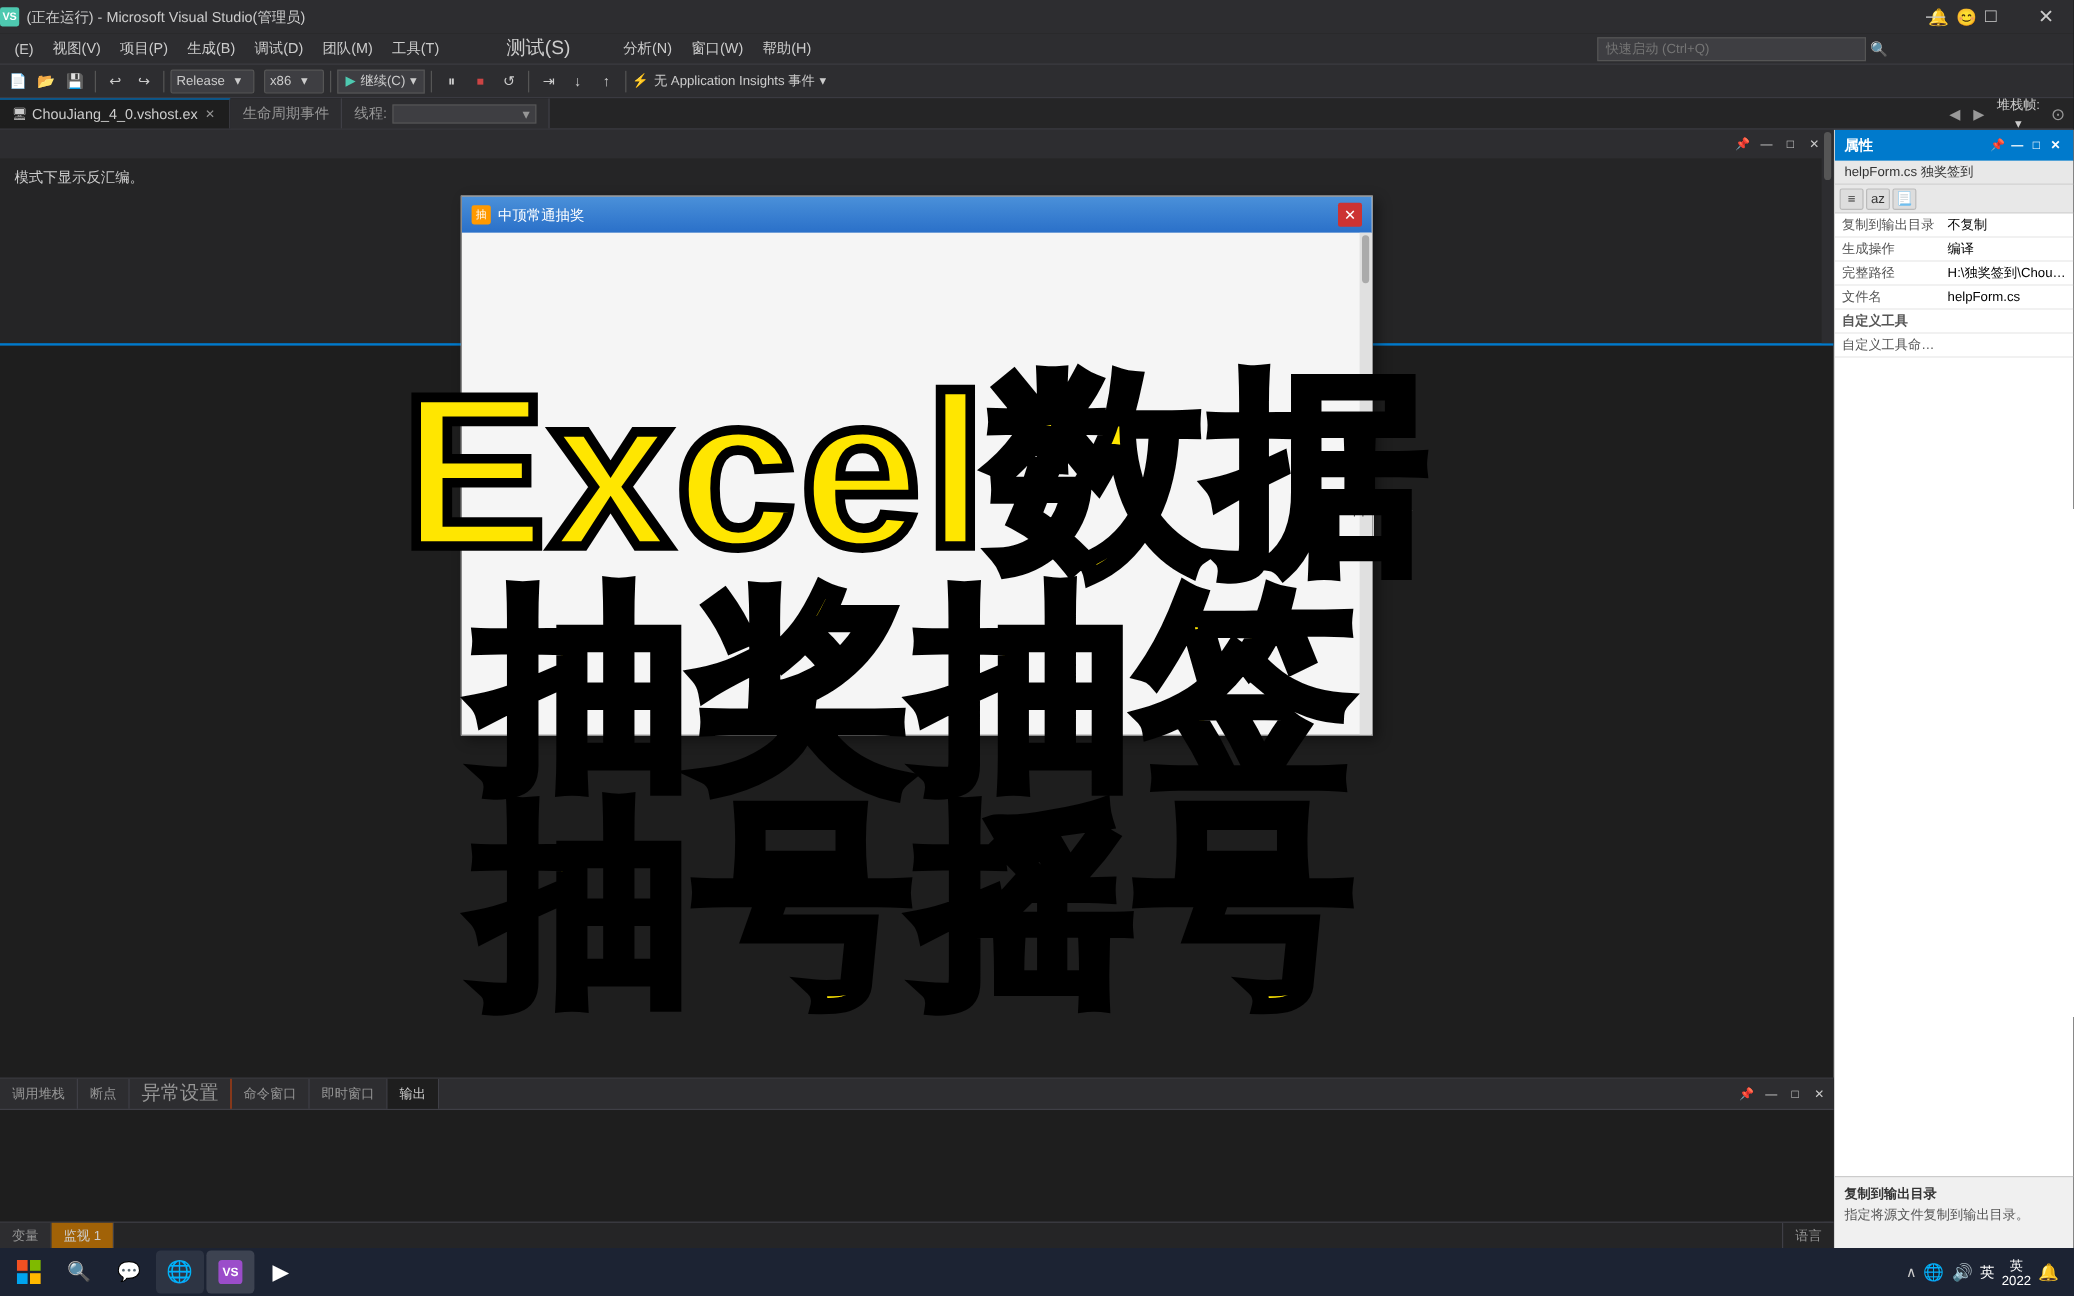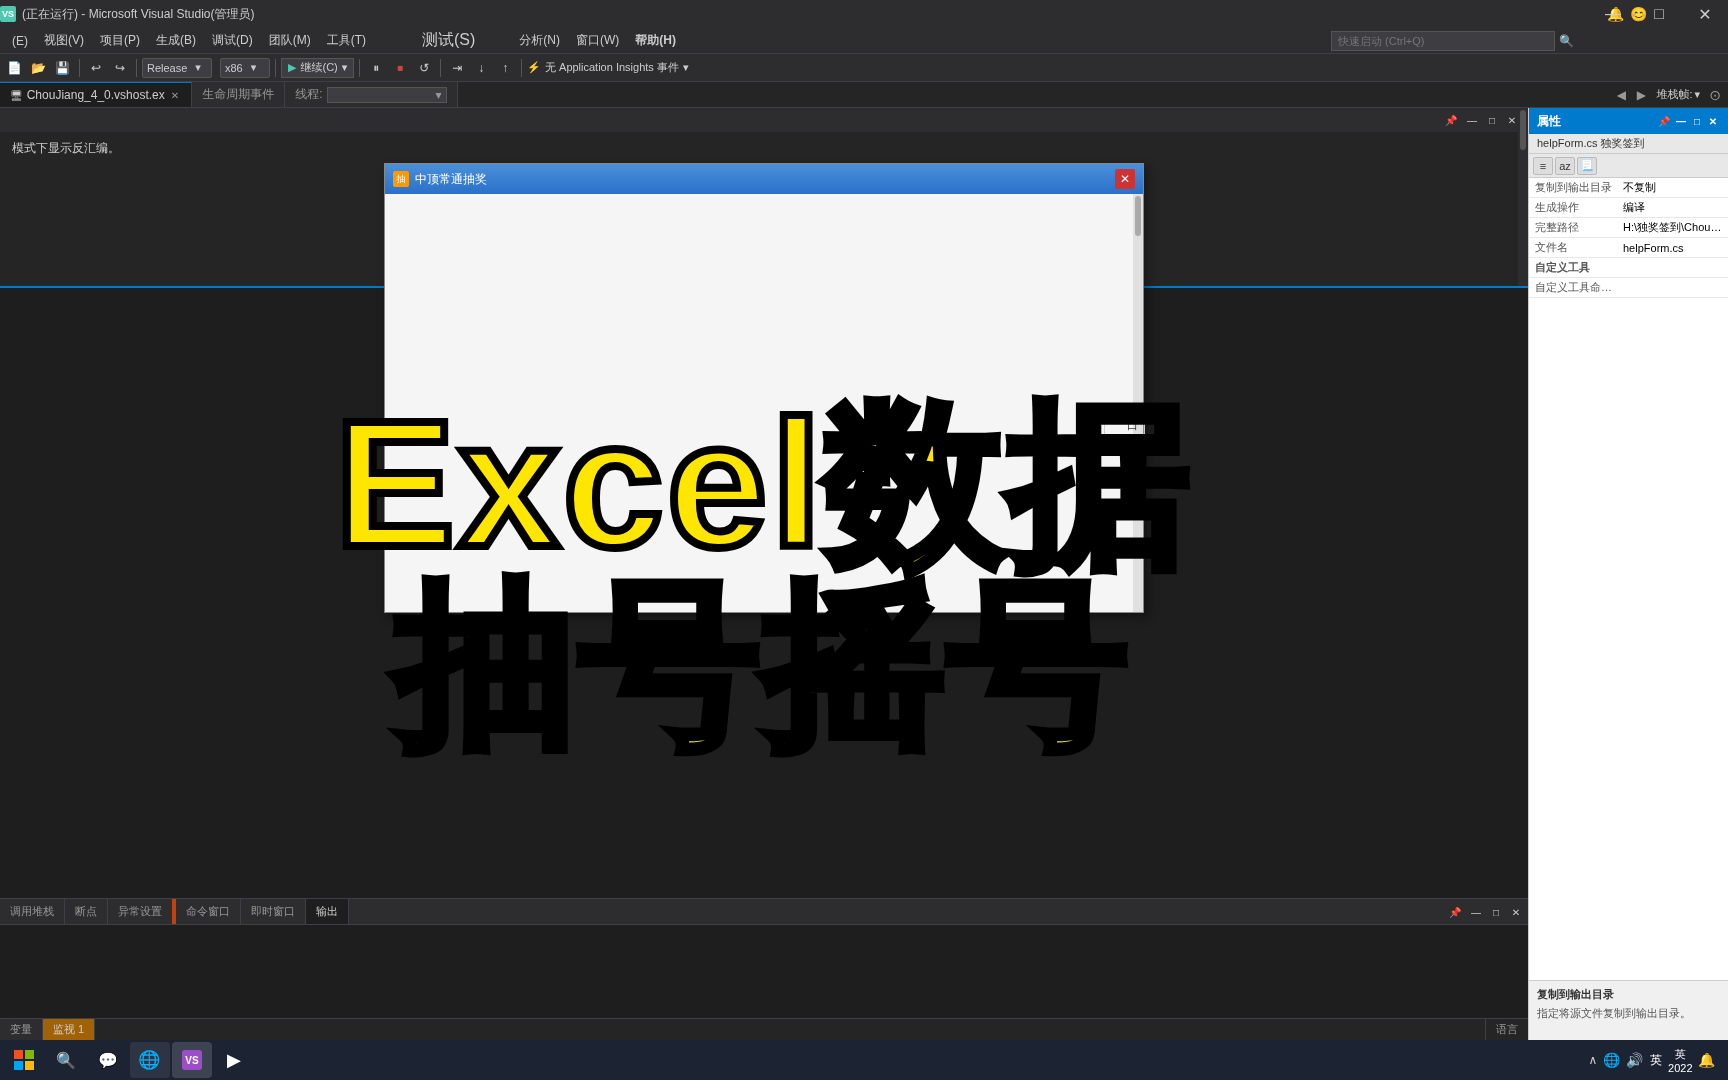--- a/index.html
+++ b/index.html
@@ -346,21 +346,21 @@
   <div class="menu-item" style="font-size:12px;color:#ccc;padding:2px 8px;cursor:pointer;">(E)</div>
   <div class="menu-item" style="font-size:12px;color:#ccc;padding:2px 8px;cursor:pointer;">视图(V)</div>
   <div class="menu-item" style="font-size:12px;color:#ccc;padding:2px 8px;cursor:pointer;">项目(P)</div>
   <div class="menu-item" style="font-size:12px;color:#ccc;padding:2px 8px;cursor:pointer;">生成(B)</div>
   <div class="menu-item" style="font-size:12px;color:#ccc;padding:2px 8px;cursor:pointer;">调试(D)</div>
   <div class="menu-item" style="font-size:12px;color:#ccc;padding:2px 8px;cursor:pointer;">团队(M)</div>
   <div class="menu-item" style="font-size:12px;color:#ccc;padding:2px 8px;cursor:pointer;">工具(T)</div>
   <div class="menu-item" style="font-size:16px;color:#ccc;padding:2px 8px;cursor:pointer;margin-left:40px;">测试(S)</div>
   <div class="menu-item" style="font-size:12px;color:#ccc;padding:2px 8px;cursor:pointer;margin-left:28px;">分析(N)</div>
   <div class="menu-item" style="font-size:12px;color:#ccc;padding:2px 8px;cursor:pointer;">窗口(W)</div>
-  <div class="menu-item" style="font-size:12px;color:#ccc;padding:2px 8px;cursor:pointer;font-weight:bold;">帮助(H)</div>
+  <div class="menu-item" style="font-size:12px;color:#ccc;padding:2px 8px;cursor:pointer;">帮助(H)</div>
 
   <div style="flex:1;display:flex;justify-content:flex-end;align-items:center;padding-right:150px;">
     <input type="text" style="width: 224px; height: 20px; background: rgb(62, 62, 66); border: 1px solid rgb(85, 85, 85); color: rgb(204, 204, 204); font-size: 11px; padding: 0px 6px;" placeholder="快速启动 (Ctrl+Q)">
     <span style="color:#999;font-size:12px;margin-left:4px;">🔍</span>
   </div>
 </div>
 
 <div style="position:absolute;top:54px;left:0;right:0;height:28px;background:#2d2d30;display:flex;align-items:center;padding:0 4px;border-bottom:1px solid #3f3f46;z-index:200;gap:2px;">
 
   <div class="tb-btn" style="width:22px;height:22px;display:flex;align-items:center;justify-content:center;color:#ccc;font-size:12px;cursor:pointer;">📄</div>
@@ -422,21 +422,21 @@
     <span>线程:</span>
     <div style="background:#3e3e42;border:1px solid #555;height:16px;width:120px;display:flex;align-items:center;padding:0 4px;cursor:pointer;">
       <span style="font-size:10px;color:#ccc;flex:1;"></span>
       <span>▾</span>
     </div>
   </div>
 
   <div style="margin-left:auto;display:flex;align-items:center;padding-right:4px;gap:2px;">
     <div style="width:18px;height:18px;display:flex;align-items:center;justify-content:center;color:#999;font-size:12px;cursor:pointer;">◀</div>
     <div style="width:18px;height:18px;display:flex;align-items:center;justify-content:center;color:#999;font-size:12px;cursor:pointer;">▶</div>
-    <div style="display:flex;align-items:center;gap:2px;font-size:11px;color:#ccc;padding:0 4px;cursor:pointer;">
+    <div style="display:flex;align-items:center;gap:2px;font-size:11px;color:#ccc;padding:0 4px;cursor:pointer;flex-direction:column;">
       <span>堆栈帧:</span>
       <span>▾</span>
     </div>
     <div style="width:18px;height:18px;display:flex;align-items:center;justify-content:center;color:#999;font-size:14px;cursor:pointer;">⊙</div>
   </div>
 </div>
 
 <div style="position:absolute;top:108px;left:0;right:0;bottom:40px;display:flex;">
 
   <div style="flex:1;position:relative;overflow:hidden;background:#1e1e1e;">
@@ -478,20 +478,21 @@
         <div id="floating-toolbar" style="position:absolute;top:220px;right:80px;background:#f0f0f0;border:1px solid #888;display:flex;box-shadow:2px 2px 4px rgba(0,0,0,0.3);z-index:60;">
           <div class="float-btn" style="padding:3px 6px;font-size:11px;color:#333;cursor:pointer;border-right:1px solid #ccc;">登陆</div>
           <div class="float-btn" style="padding:3px 6px;font-size:11px;color:#333;cursor:pointer;border-right:1px solid #ccc;">口</div>
           <div class="float-btn" style="padding:3px 6px;font-size:11px;color:#333;cursor:pointer;">令</div>
         </div>
       </div>
     </div>
 
     <div id="overlay-text">
       <div class="big-text" style="font-size:180px;font-weight:900;color:#FFE600;-webkit-text-stroke:8px #000;text-stroke:8px #000;line-height:1.0;text-align:center;">Excel数据</div>
+      <div class="big-text" style="font-size:180px;font-weight:900;color:#FFE600;-webkit-text-stroke:8px #000;text-stroke:8px #000;line-height:1.0;text-align:center;">抽奖抽签</div>
       <div class="big-text" style="font-size:180px;font-weight:900;color:#FFE600;-webkit-text-stroke:8px #000;text-stroke:8px #000;line-height:1.0;text-align:center;">抽号摇号</div>
     </div>
 
     <div style="position:absolute;bottom:0;left:0;right:0;height:60px;background:#252526;border-top:2px solid #007acc;">
       <div style="height:24px;background:#2d2d30;display:flex;align-items:center;padding:0 8px;font-size:11px;color:#ccc;justify-content:space-between;">
         <span></span>
         <div style="display:flex;gap:4px;align-items:center;">
           <div style="width:16px;height:16px;display:flex;align-items:center;justify-content:center;font-size:10px;color:#ccc;cursor:pointer;">📌</div>
           <div style="width:16px;height:16px;display:flex;align-items:center;justify-content:center;font-size:10px;color:#ccc;cursor:pointer;">—</div>
           <div style="width:16px;height:16px;display:flex;align-items:center;justify-content:center;font-size:10px;color:#ccc;cursor:pointer;">□</div>
@@ -563,21 +564,21 @@
       <div style="font-size:11px;color:#555;line-height:1.4;">指定将源文件复制到输出目录。</div>
     </div>
   </div>
 </div>
 
 <div style="position:absolute;bottom:62px;left:0;right:200px;height:120px;background:#1e1e1e;border-top:1px solid #3f3f46;display:flex;flex-direction:column;z-index:150;">
 
   <div style="height:26px;background:#2d2d30;display:flex;align-items:stretch;border-bottom:1px solid #3f3f46;position:relative;">
     <div class="debug-tab" style="display:flex;align-items:center;padding:0 10px;font-size:11px;color:#969696;cursor:pointer;border-right:1px solid #3f3f46;">调用堆栈</div>
     <div class="debug-tab" style="display:flex;align-items:center;padding:0 10px;font-size:11px;color:#969696;cursor:pointer;border-right:1px solid #3f3f46;">断点</div>
-    <div class="debug-tab" style="display:flex;align-items:center;padding:0 10px;font-size:11px;color:#969696;cursor:pointer;border-right:4px solid #c2410c;">异常设置</div>
+    <div class="debug-tab" style="display:flex;align-items:center;padding:0 10px;font-size:16px;color:#969696;cursor:pointer;border-right:1px solid #c2410c;">异常设置</div>
     <div class="debug-tab" style="display:flex;align-items:center;padding:0 10px;font-size:11px;color:#969696;cursor:pointer;border-right:1px solid #3f3f46;">命令窗口</div>
     <div class="debug-tab" style="display:flex;align-items:center;padding:0 10px;font-size:11px;color:#969696;cursor:pointer;border-right:1px solid #3f3f46;">即时窗口</div>
     <div class="debug-tab active" style="display:flex;align-items:center;padding:0 10px;font-size:11px;color:#ccc;cursor:pointer;border-right:1px solid #3f3f46;background:#1e1e1e;">输出</div>
 
     <div style="position:absolute;right:4px;top:0;height:26px;display:flex;align-items:center;gap:4px;">
       <div style="width:16px;height:16px;display:flex;align-items:center;justify-content:center;font-size:10px;color:#ccc;cursor:pointer;">📌</div>
       <div style="width:16px;height:16px;display:flex;align-items:center;justify-content:center;font-size:10px;color:#ccc;cursor:pointer;">—</div>
       <div style="width:16px;height:16px;display:flex;align-items:center;justify-content:center;font-size:10px;color:#ccc;cursor:pointer;">□</div>
       <div style="width:16px;height:16px;display:flex;align-items:center;justify-content:center;font-size:10px;color:#ccc;cursor:pointer;">✕</div>
     </div>

